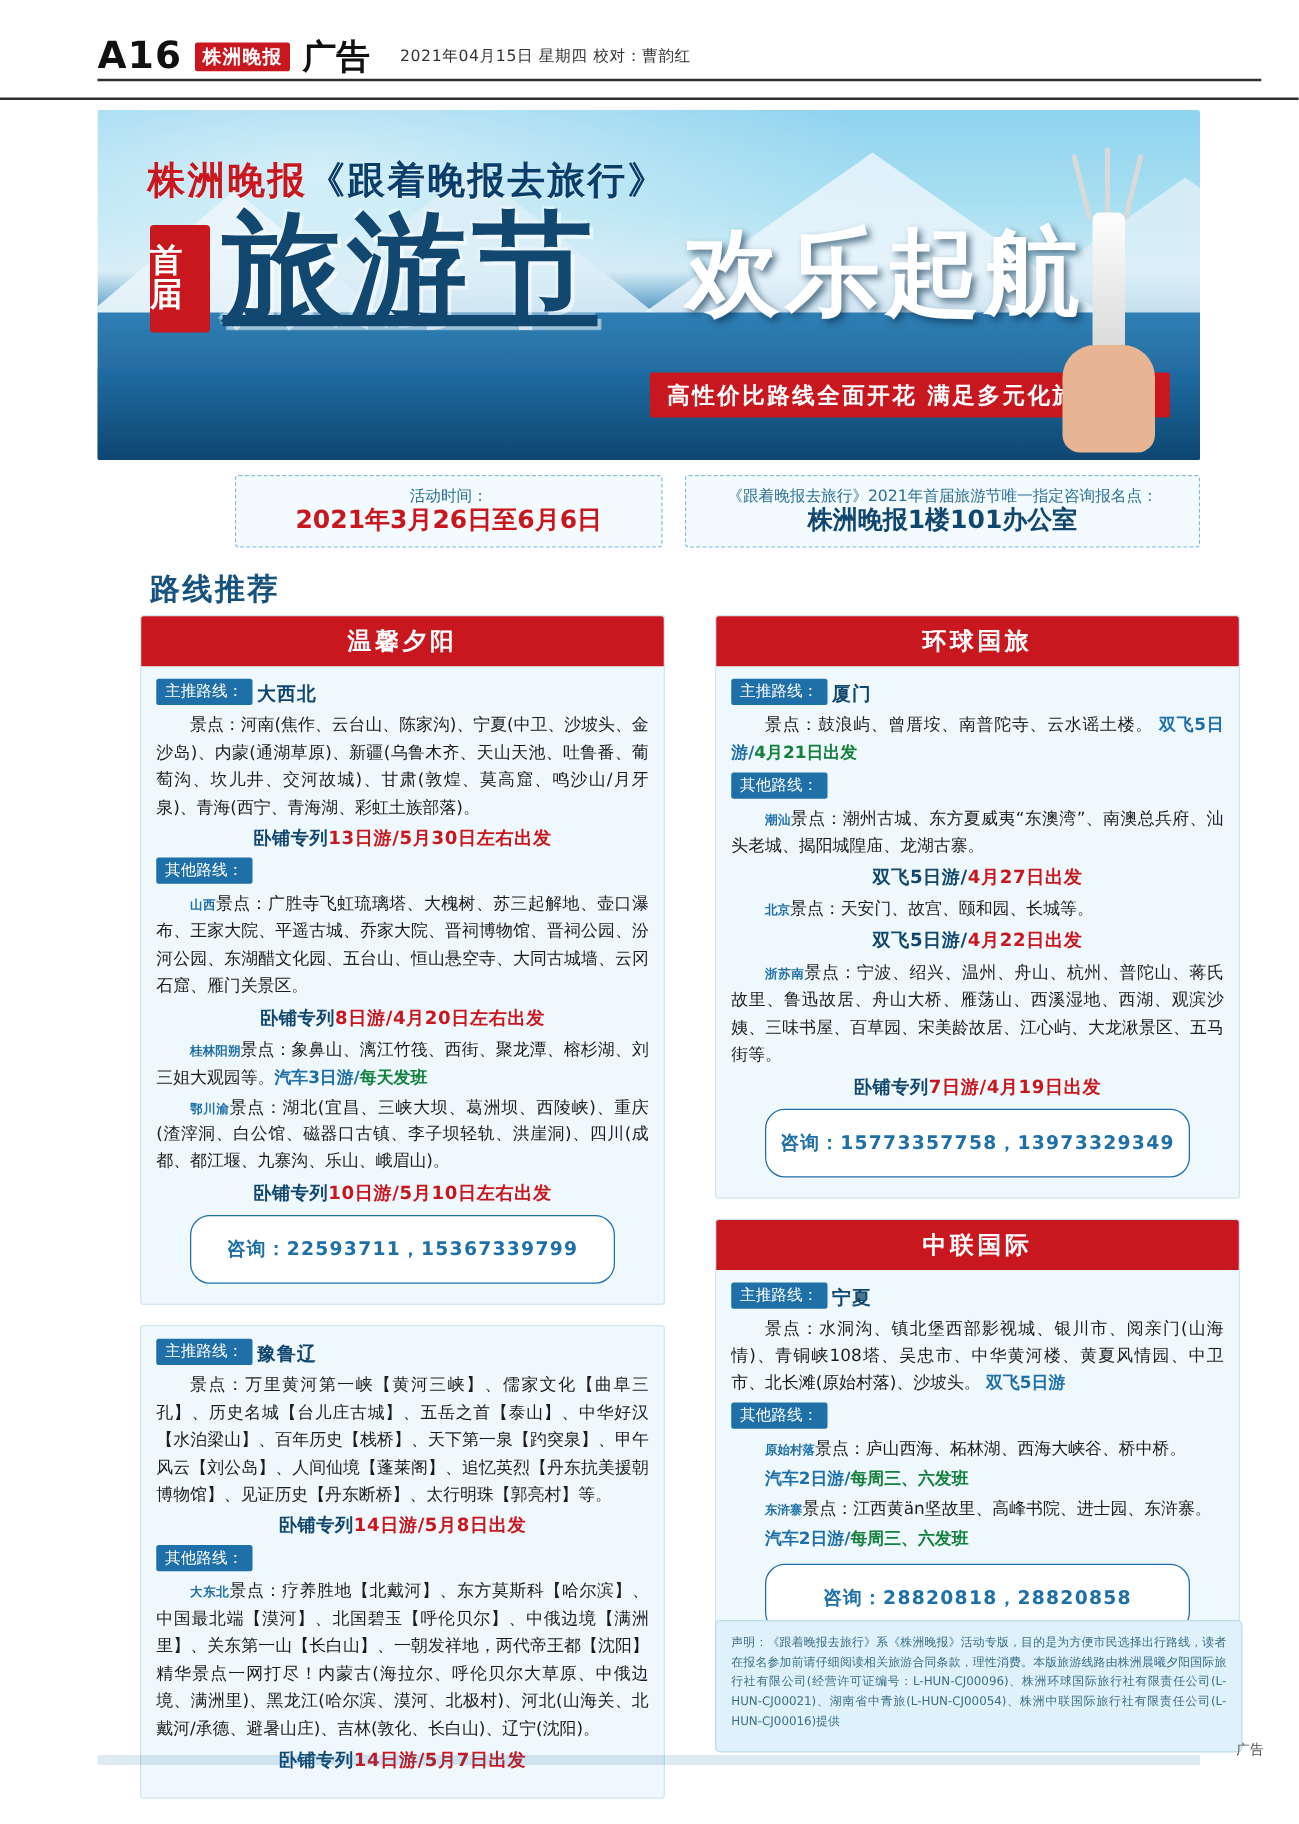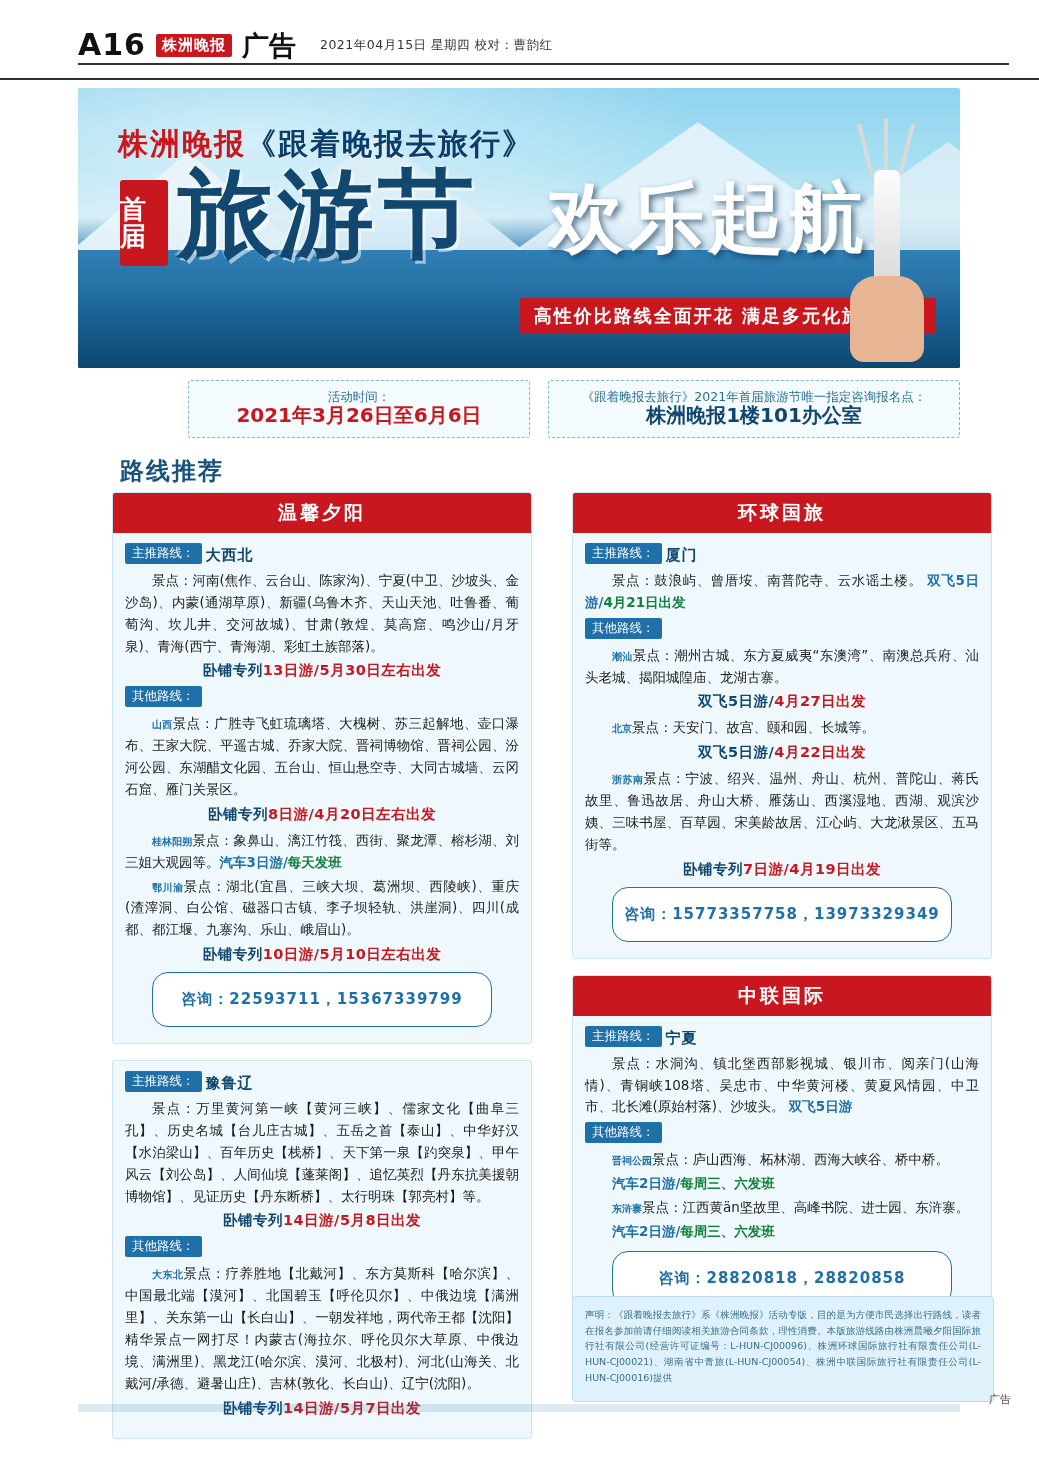--- a/index.html
+++ b/index.html
@@ -48,20 +48,21 @@
   .hero-title1 .red{color:#c8171e;}
   .hero-badge{
     position:absolute;left:42px;top:92px;width:48px;height:86px;background:#c8171e;color:#fff;
     font-size:26px;font-weight:bold;display:flex;flex-direction:column;align-items:center;
     justify-content:center;line-height:1.05;border-radius:3px;letter-spacing:1px;
   }
   .hero-big{
     position:absolute;left:100px;top:78px;font-size:96px;font-weight:bold;
     color:#12486f;letter-spacing:4px;line-height:1;
     text-shadow:3px 3px 0 rgba(255,255,255,.55), -2px -2px 0 rgba(255,255,255,.35);
+    text-decoration:underline;
   }
   .hero-big2{
     position:absolute;left:470px;top:92px;font-size:76px;font-weight:bold;color:#ffffff;
     letter-spacing:4px;line-height:1;text-shadow:3px 3px 6px rgba(10,50,80,.65);
   }
   .hero-sub{
     position:absolute;right:24px;top:210px;background:#c8171e;color:#fff;font-size:18px;
     font-weight:bold;padding:6px 14px;letter-spacing:2px;border-radius:2px;
   }
   .torch{position:absolute;right:44px;top:30px;width:58px;height:170px;}
@@ -284,21 +285,21 @@
           <span class="tag">主推路线：</span><span class="tag-val">宁夏</span>
         </div>
         <p class="para">
           <span>景点：水洞沟、镇北堡西部影视城、银川市、阅亲门(山海情)、青铜峡108塔、吴忠市、中华黄河楼、黄夏风情园、中卫市、北长滩(原始村落)、沙坡头。</span>
           <span class="hi-blue">双飞5日游</span>
         </p>
         <div>
           <span class="tag">其他路线：</span>
         </div>
         <p class="route-line ind">
-          <span class="subtitle">晋祠公园</span><span>景点：庐山西海、柘林湖、西海大峡谷、桥中桥。</span>
+          <span class="subtitle">原始村落</span><span>景点：庐山西海、柘林湖、西海大峡谷、桥中桥。</span>
         </p>
         <p class="route-line ind">
           <span class="hi-blue">汽车2日游/</span><span class="hi-red">每周三、六发班</span>
         </p>
         <p class="route-line ind">
           <span class="subtitle">东浒寨</span><span>景点：江西黄än坚故里、高峰书院、进士园、东浒寨。</span>
         </p>
         <p class="route-line ind">
           <span class="hi-blue">汽车2日游/</span><span class="hi-red">每周三、六发班</span>
         </p>

